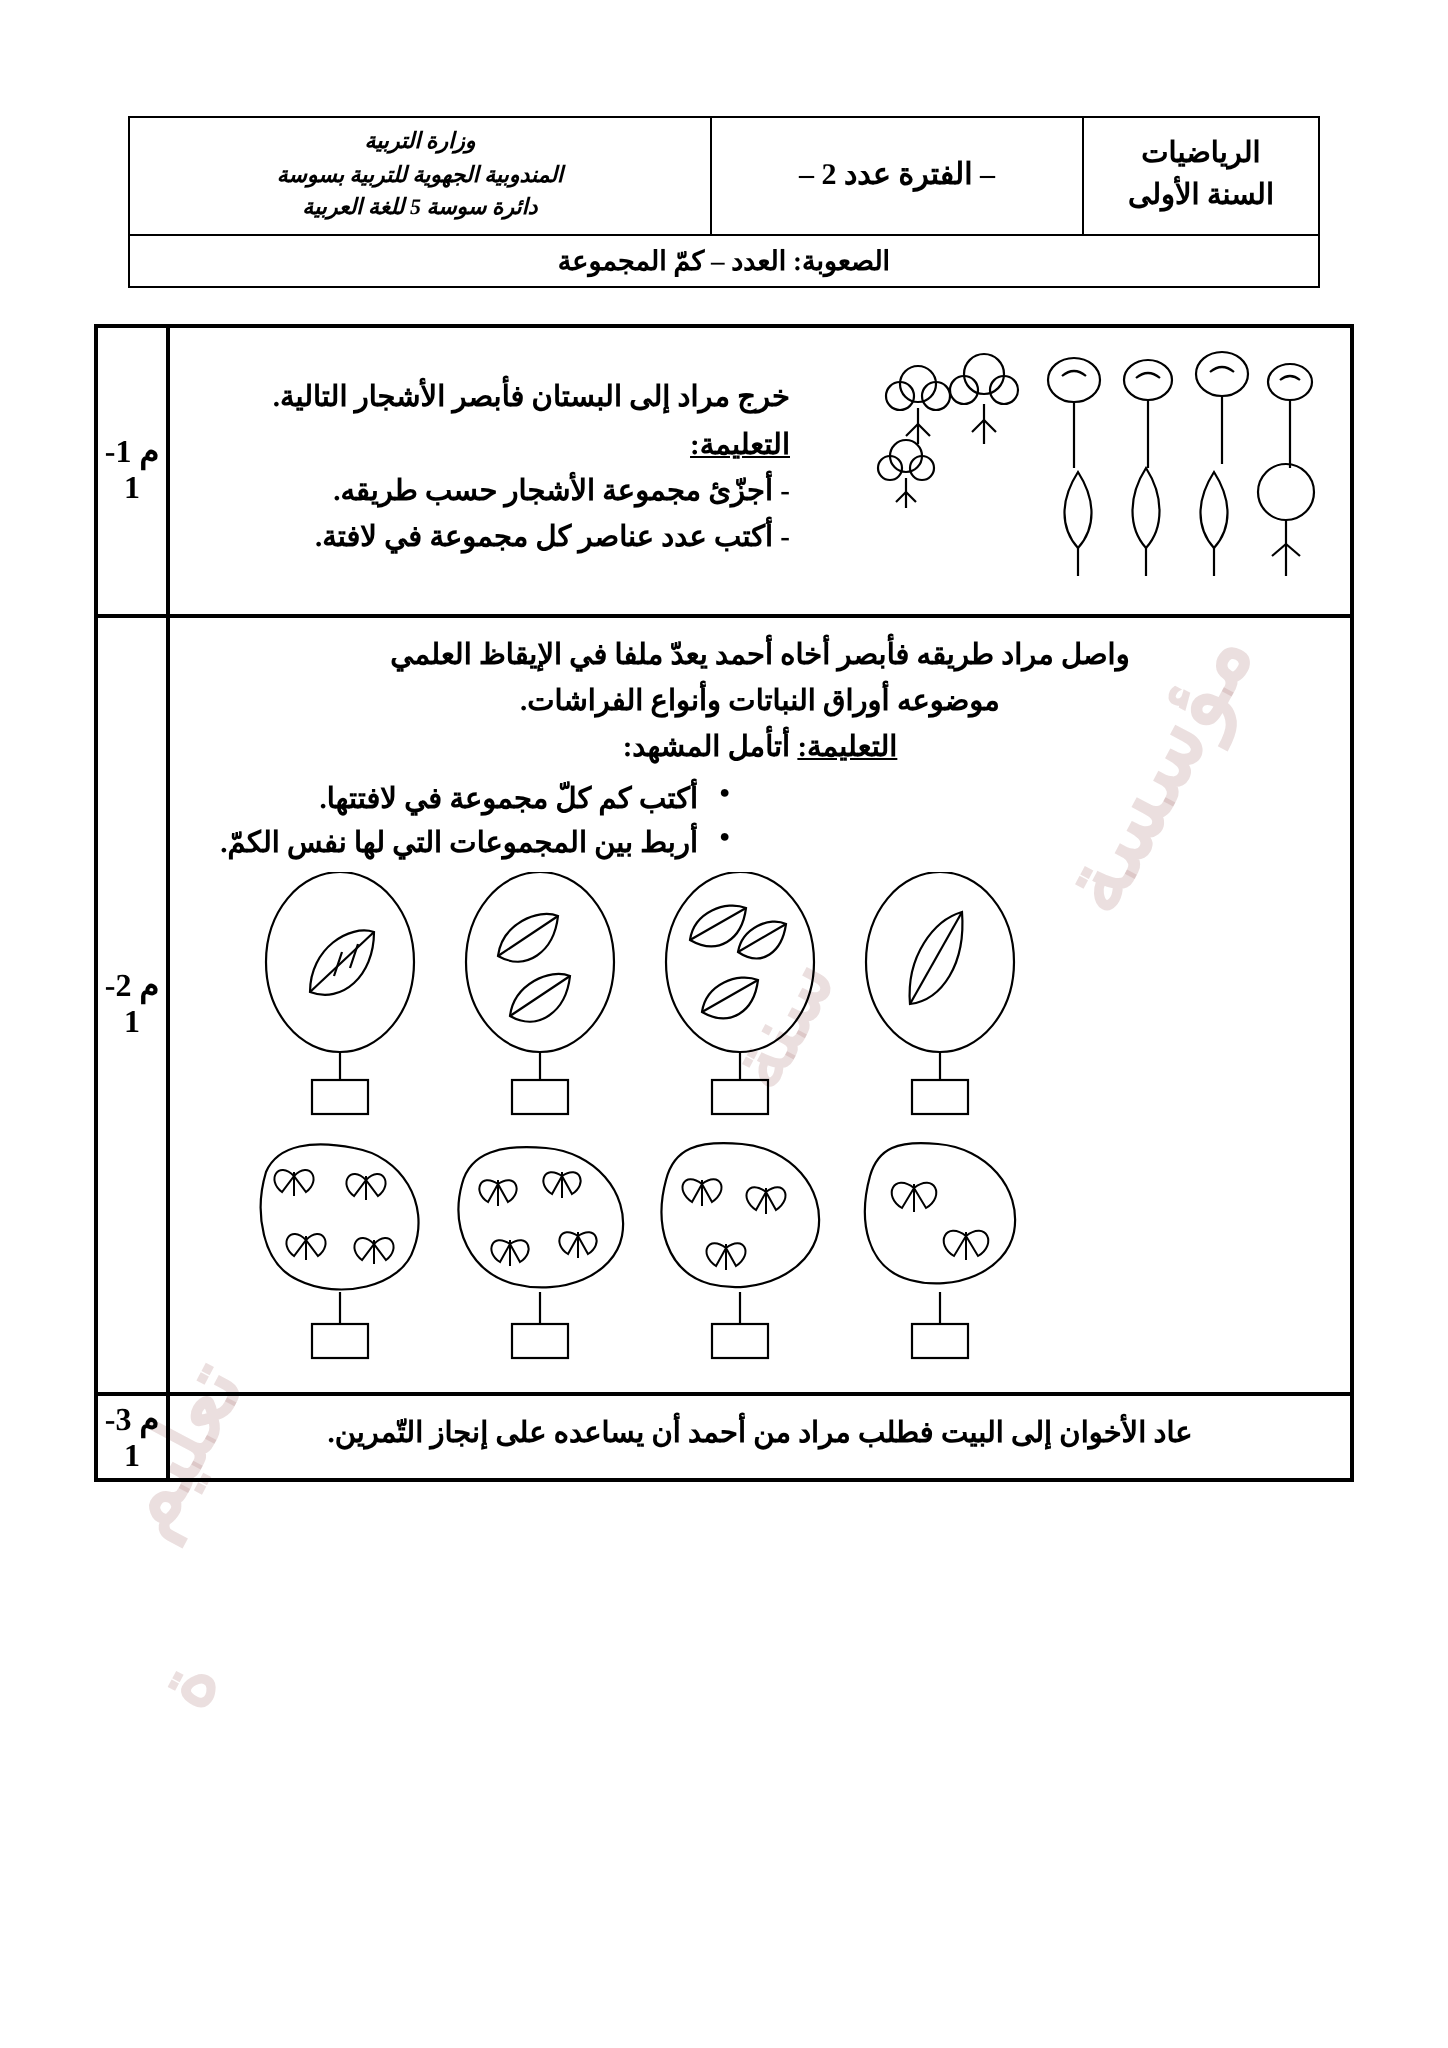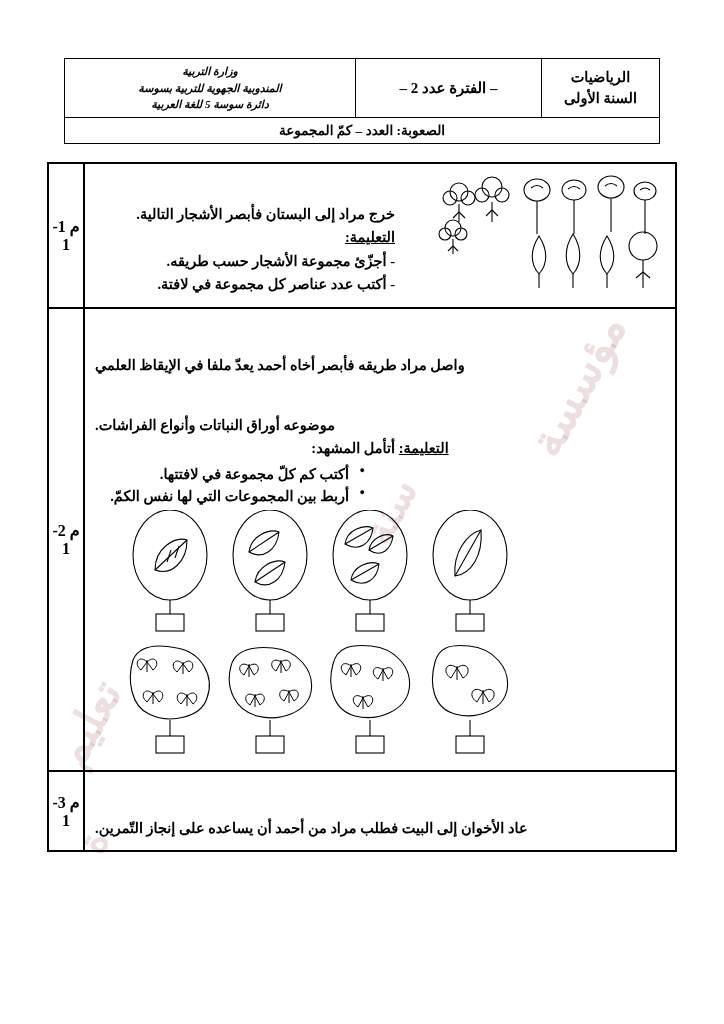--- a/index.html
+++ b/index.html
@@ -116,39 +116,39 @@
     padding: 8px 10px 10px 10px;
     position: relative;
   }
 
   .txt {
     font-size: 14.5px;
     font-weight: bold;
     line-height: 1.62;
     text-align: right;
   }
-  .txt.center { text-align: left; margin-top: 37px; }
+  .txt.center { text-align: center; }
   .u { text-decoration: underline; }
   .bullets {
     margin: 2px 14px 0 0;
     padding: 0;
     list-style: none;
     font-size: 14.5px;
     font-weight: bold;
     line-height: 1.55;
   }
   .bullets li { position: relative; padding-right: 16px; text-align: right; }
   .bullets li::before {
     content: "●";
     position: absolute;
     right: 0; top: 1px;
     font-size: 9px;
   }
 
-  .ex1-flex { display: flex; flex-direction: row-reverse; align-items: flex-end; }
+  .ex1-flex { display: flex; flex-direction: row-reverse; align-items: center; }
   .ex1-text { flex: 0 0 300px; padding-top: 2px; }
   .ex1-art  { flex: 1 1 auto; }
 
   .art { display: block; }
 </style>
 </head>
 <body>
 
 <div class="page">
 

